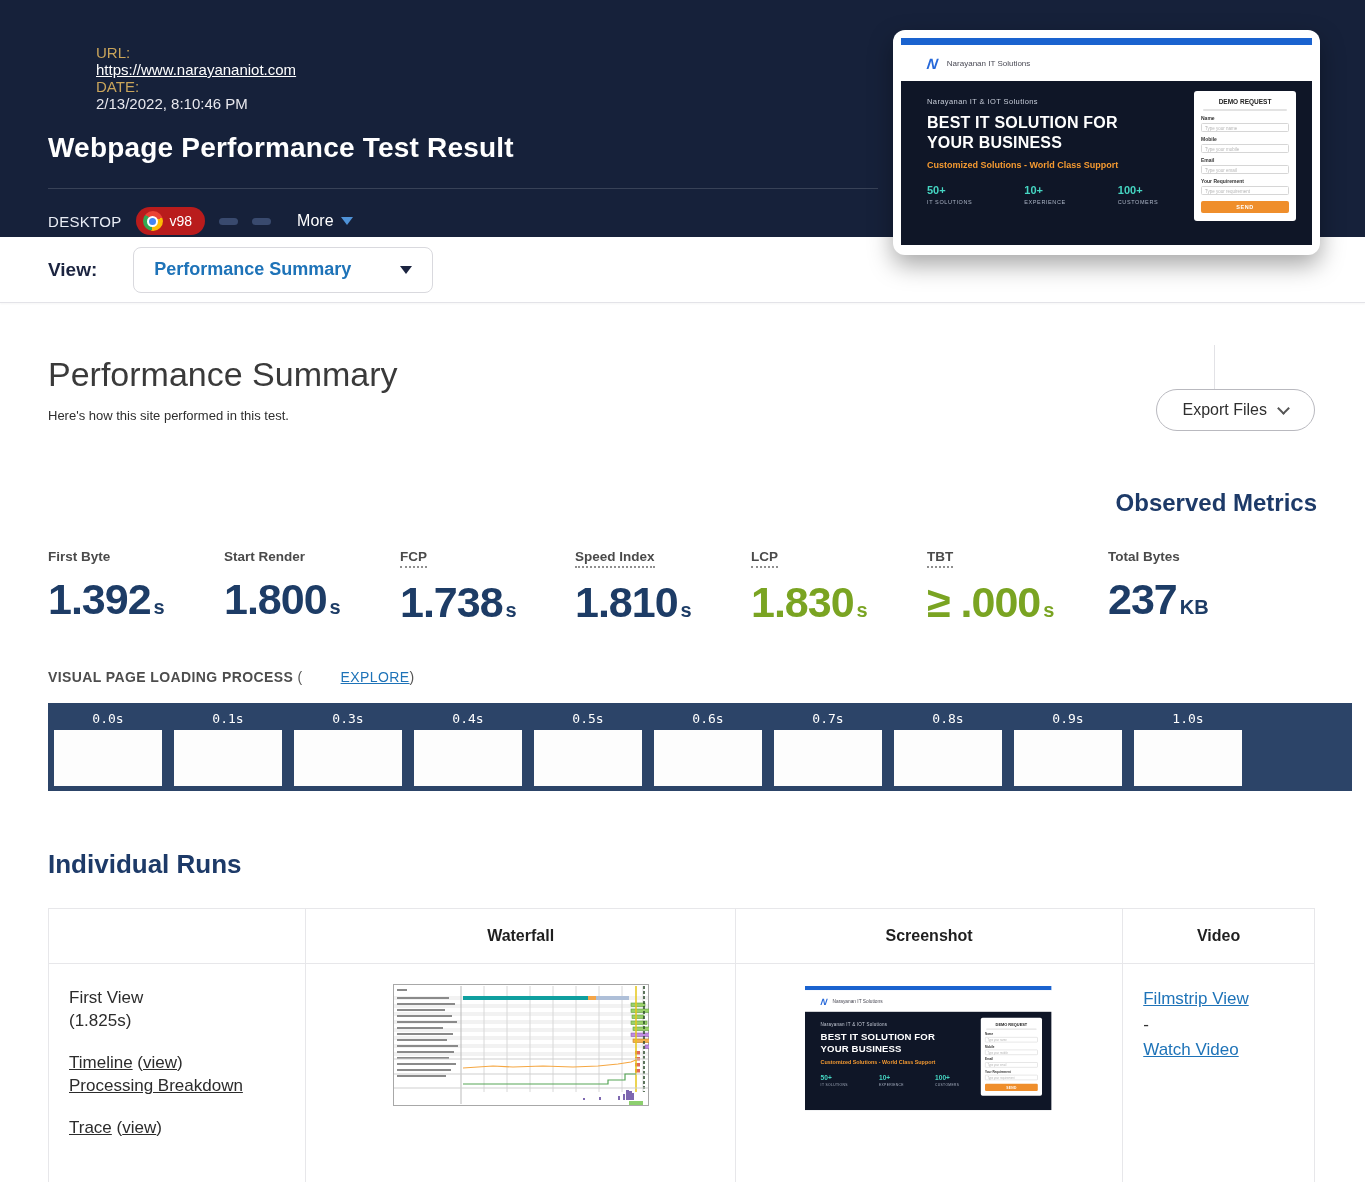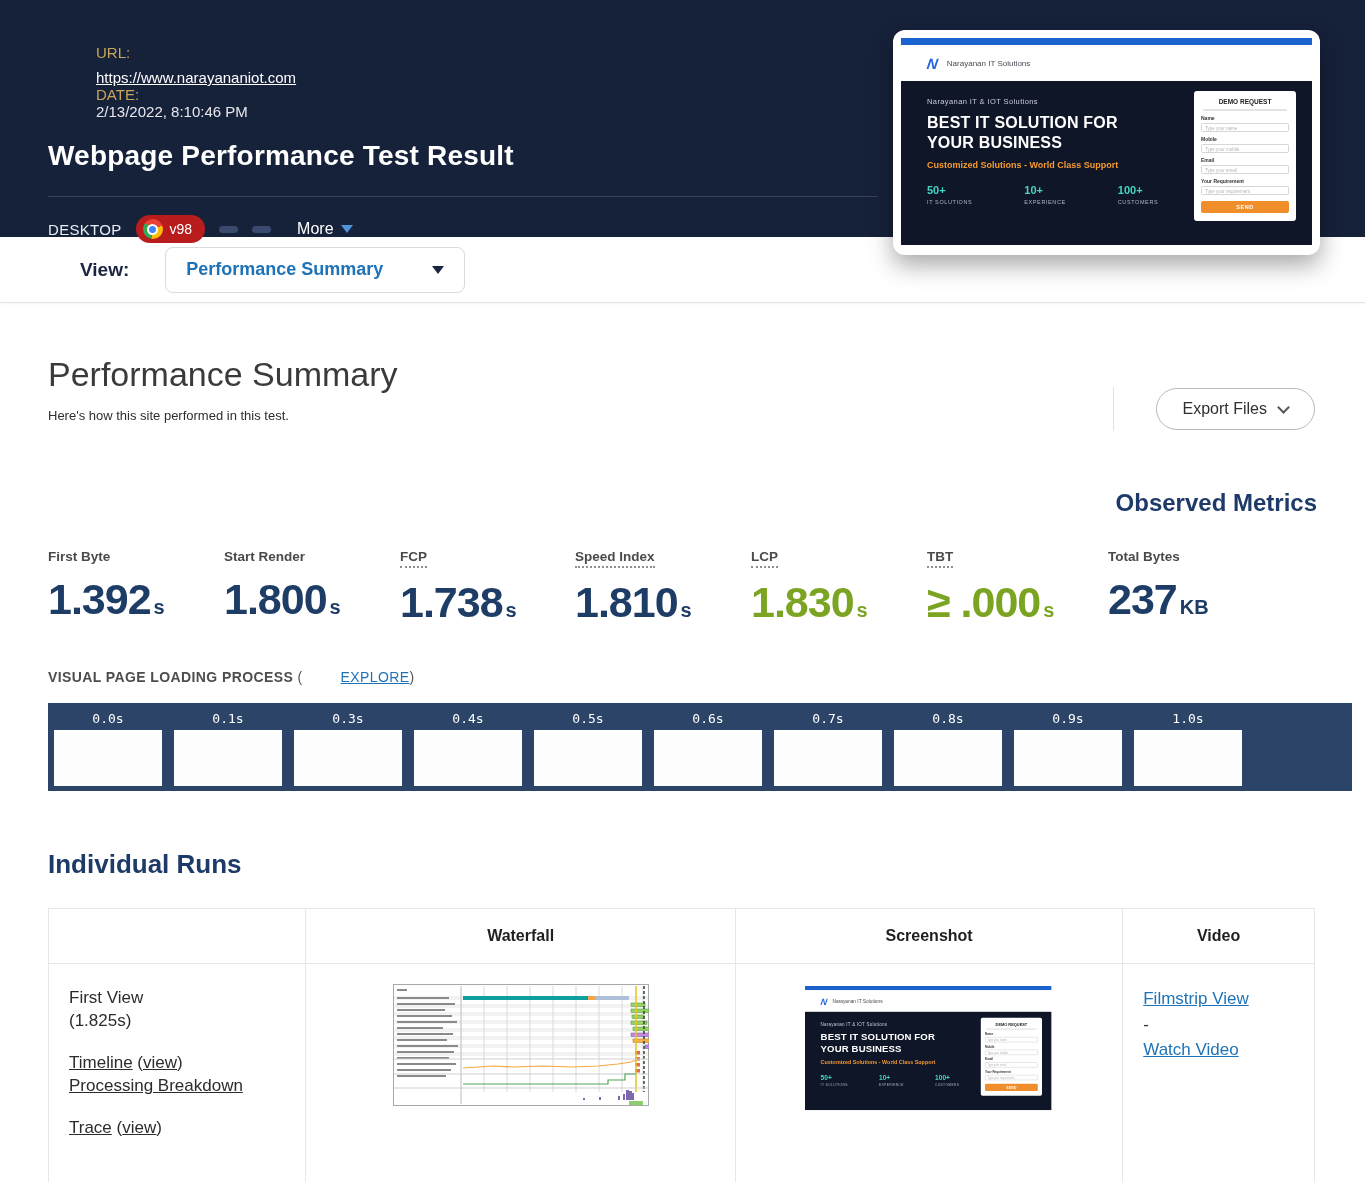--- a/index.html
+++ b/index.html
@@ -3,21 +3,21 @@
 <meta charset="utf-8">
 <style>
   * { margin:0; padding:0; box-sizing:border-box; }
   html,body { width:1365px; height:1182px; overflow:hidden; background:#fff;
     font-family:"Liberation Sans", sans-serif; }
 
   
   .top-header { position:relative; height:237px; background:#16213a; padding:44px 0 0 48px; }
   .meta-row { font-size:15px; color:#e8e8ee; display:flex; align-items:baseline;flex-direction:column; }
   .meta-label { color:#c9a45a; margin-right:6px; }
-  .meta-url { color:#fff; text-decoration:underline;margin-top:8px; }
+  .meta-url { color:#fff; text-decoration:underline; }
   .meta-date-label { margin-left:48px; }
   .page-title { margin-top:20px; font-size:28px; font-weight:700; color:#fff; letter-spacing:.2px; }
   .header-divider { margin-top:24px; width:830px; border:none; border-top:1px solid rgba(255,255,255,.15); }
   .device-row { margin-top:18px; display:flex; align-items:center; }
   .device-label { font-size:15px; color:#e9edf5; letter-spacing:.3px; }
   .browser-badge { margin-left:14px; display:flex; align-items:center; gap:7px;
     background:#b91c1c; border-radius:15px; padding:4px 13px 4px 7px; cursor:pointer; }
   .chrome-icon { width:20px; height:20px; border-radius:50%; position:relative;
     background:conic-gradient(from -50deg, #ea4335 0 33.3%, #fbbc05 33.3% 66.6%, #34a853 66.6% 100%); }
   .chrome-icon::before { content:""; position:absolute; inset:4.5px; background:#fff; border-radius:50%; }
@@ -53,32 +53,32 @@
     font-size:4.5px; color:#b6b6b6; line-height:9px; padding-left:3px; }
   .ms-send { margin-top:6px; height:12px; background:#ef8e2b; border-radius:2px; color:#fff;
     font-size:5.5px; font-weight:800; text-align:center; line-height:12px; letter-spacing:.5px; }
 
   .table-screenshot-wrap { width:248px; height:125px; overflow:hidden; margin:0 auto; cursor:pointer; }
   .table-screenshot-wrap .minisite { transform:scale(0.6); transform-origin:top left; }
 
   
   .view-bar { height:66px; background:#fff; border-bottom:1px solid #e3e3e8; display:flex; align-items:center;
     padding-left:48px; box-shadow:0 1px 2px rgba(0,0,0,.04); }
-  .view-label { font-size:19px; font-weight:700; color:#1b2440;margin-left:32px; }
+  .view-label { font-size:19px; font-weight:700; color:#1b2440; }
   .view-dropdown { margin-left:36px; width:300px; height:46px; border:1px solid #d9d9de; border-radius:8px;
     display:flex; align-items:center; justify-content:space-between; padding:0 20px; cursor:pointer; background:#fff; }
   .view-dropdown-value { font-size:18px; font-weight:700; color:#1e73b8; }
   .caret-down-dark { width:0; height:0; border-left:6px solid transparent; border-right:6px solid transparent; border-top:8px solid #1b2440; }
 
   
   .main { padding:0 48px; }
   .summary-head { margin-top:52px; position:relative; }
   .summary-title { font-size:34px; font-weight:300; color:#3a3a3a; }
   .summary-sub { margin-top:14px; font-size:13px; color:#2e2e2e; }
-  .export-wrap { position:absolute; right:2px; bottom:-8px; display:flex; align-items:center; }
+  .export-wrap { position:absolute; right:2px; bottom:-8px; display:flex; align-items:center;flex-direction:column; }
   .export-divider { width:1px; height:44px; background:#e2e2e6; margin-right:42px; }
   .export-btn { display:flex; align-items:center; gap:12px; border:1px solid #b9b9bf; border-radius:22px;
     padding:11px 26px; background:#fff; cursor:pointer; }
   .export-label { font-size:16px; color:#2f2f2f; }
   .chevron-down { width:9px; height:9px; border-right:2px solid #555; border-bottom:2px solid #555;
     transform:rotate(45deg); margin-top:-4px; }
 
   .metrics-title { margin-top:66px; font-size:24px; font-weight:700; color:#1d3a68;text-align:right; }
   .metrics-row { margin-top:30px; display:flex; }
   .metric { flex:none; }

